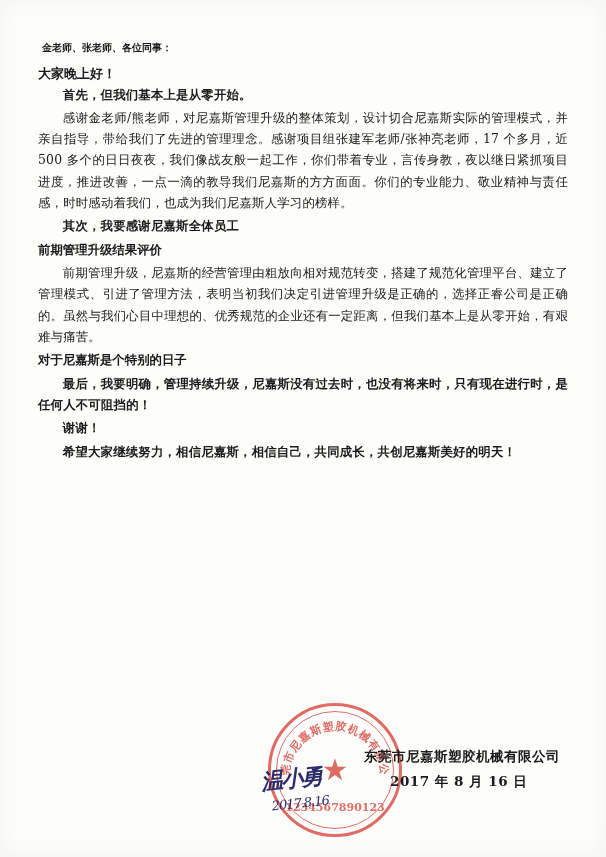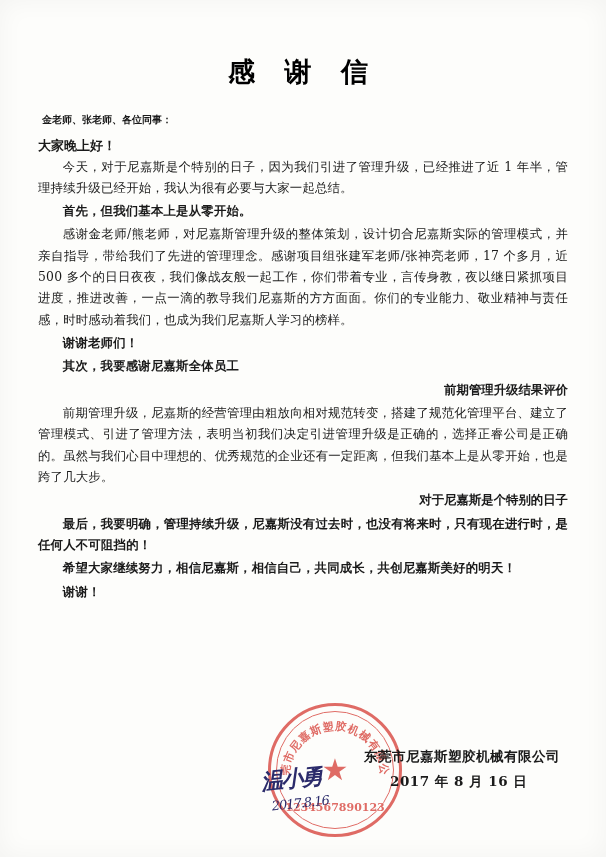--- a/index.html
+++ b/index.html
@@ -53,21 +53,20 @@
   }
   p.body-par.bold {
     font-weight: bold;
   }
   p.section-head {
     font-size: 12.4px;
     font-weight: bold;
     line-height: 1.72;
     margin: 0 0 2px 0;
     text-indent: 0;
-    text-align: right;
   }
   .signature-block {
     position: absolute;
     right: 46px;
     bottom: 62px;
     text-align: left;
     font-size: 13px;
     font-weight: bold;
     line-height: 1.9;
     z-index: 3;
@@ -162,36 +161,33 @@
     box-shadow: inset 0 0 26px rgba(0,0,0,0.045);
     pointer-events: none;
     z-index: 5;
   }
 </style>
 </head>
 <body>
 
 <div class="page">
 
-  <h1 class="title">感 谢 信</h1>
 
   <div class="salutation">金老师、张老师、各位同事：</div>
   <div class="greeting">大家晚上好！</div>
 
-  <p class="body-par bold" style="font-weight:normal">今天，对于尼嘉斯是个特别的日子，因为我们引进了管理升级，已经推进了近 1 年半，管理持续升级已经开始，我认为很有必要与大家一起总结。</p>
   <p class="body-par bold">首先，但我们基本上是从零开始。</p>
   <p class="body-par">感谢金老师/熊老师，对尼嘉斯管理升级的整体策划，设计切合尼嘉斯实际的管理模式，并亲自指导，带给我们了先进的管理理念。感谢项目组张建军老师/张神亮老师，17 个多月，近 500 多个的日日夜夜，我们像战友般一起工作，你们带着专业，言传身教，夜以继日紧抓项目进度，推进改善，一点一滴的教导我们尼嘉斯的方方面面。你们的专业能力、敬业精神与责任感，时时感动着我们，也成为我们尼嘉斯人学习的榜样。</p>
-  <p class="body-par bold">谢谢老师们！</p>
   <p class="body-par bold">其次，我要感谢尼嘉斯全体员工</p>
   <p class="section-head">前期管理升级结果评价</p>
-  <p class="body-par">前期管理升级，尼嘉斯的经营管理由粗放向相对规范转变，搭建了规范化管理平台、建立了管理模式、引进了管理方法，表明当初我们决定引进管理升级是正确的，选择正睿公司是正确的。虽然与我们心目中理想的、优秀规范的企业还有一定距离，但我们基本上是从零开始，也是跨了几大步。</p>
+  <p class="body-par">前期管理升级，尼嘉斯的经营管理由粗放向相对规范转变，搭建了规范化管理平台、建立了管理模式、引进了管理方法，表明当初我们决定引进管理升级是正确的，选择正睿公司是正确的。虽然与我们心目中理想的、优秀规范的企业还有一定距离，但我们基本上是从零开始，有艰难与痛苦。</p>
   <p class="section-head">对于尼嘉斯是个特别的日子</p>
   <p class="body-par bold">最后，我要明确，管理持续升级，尼嘉斯没有过去时，也没有将来时，只有现在进行时，是任何人不可阻挡的！</p>
+  <p class="body-par bold">谢谢！</p>
   <p class="body-par bold">希望大家继续努力，相信尼嘉斯，相信自己，共同成长，共创尼嘉斯美好的明天！</p>
-  <p class="body-par bold">谢谢！</p>
 
   <div class="signature-block">
     <div class="company-name">东莞市尼嘉斯塑胶机械有限公司</div>
     <div class="sign-date">2017 年 8 月 16 日</div>
   </div>
 
   <div class="stamp">
     <div class="stamp-inner"></div>
     <svg class="stamp-arc" viewBox="0 0 128 128">
       <defs>

